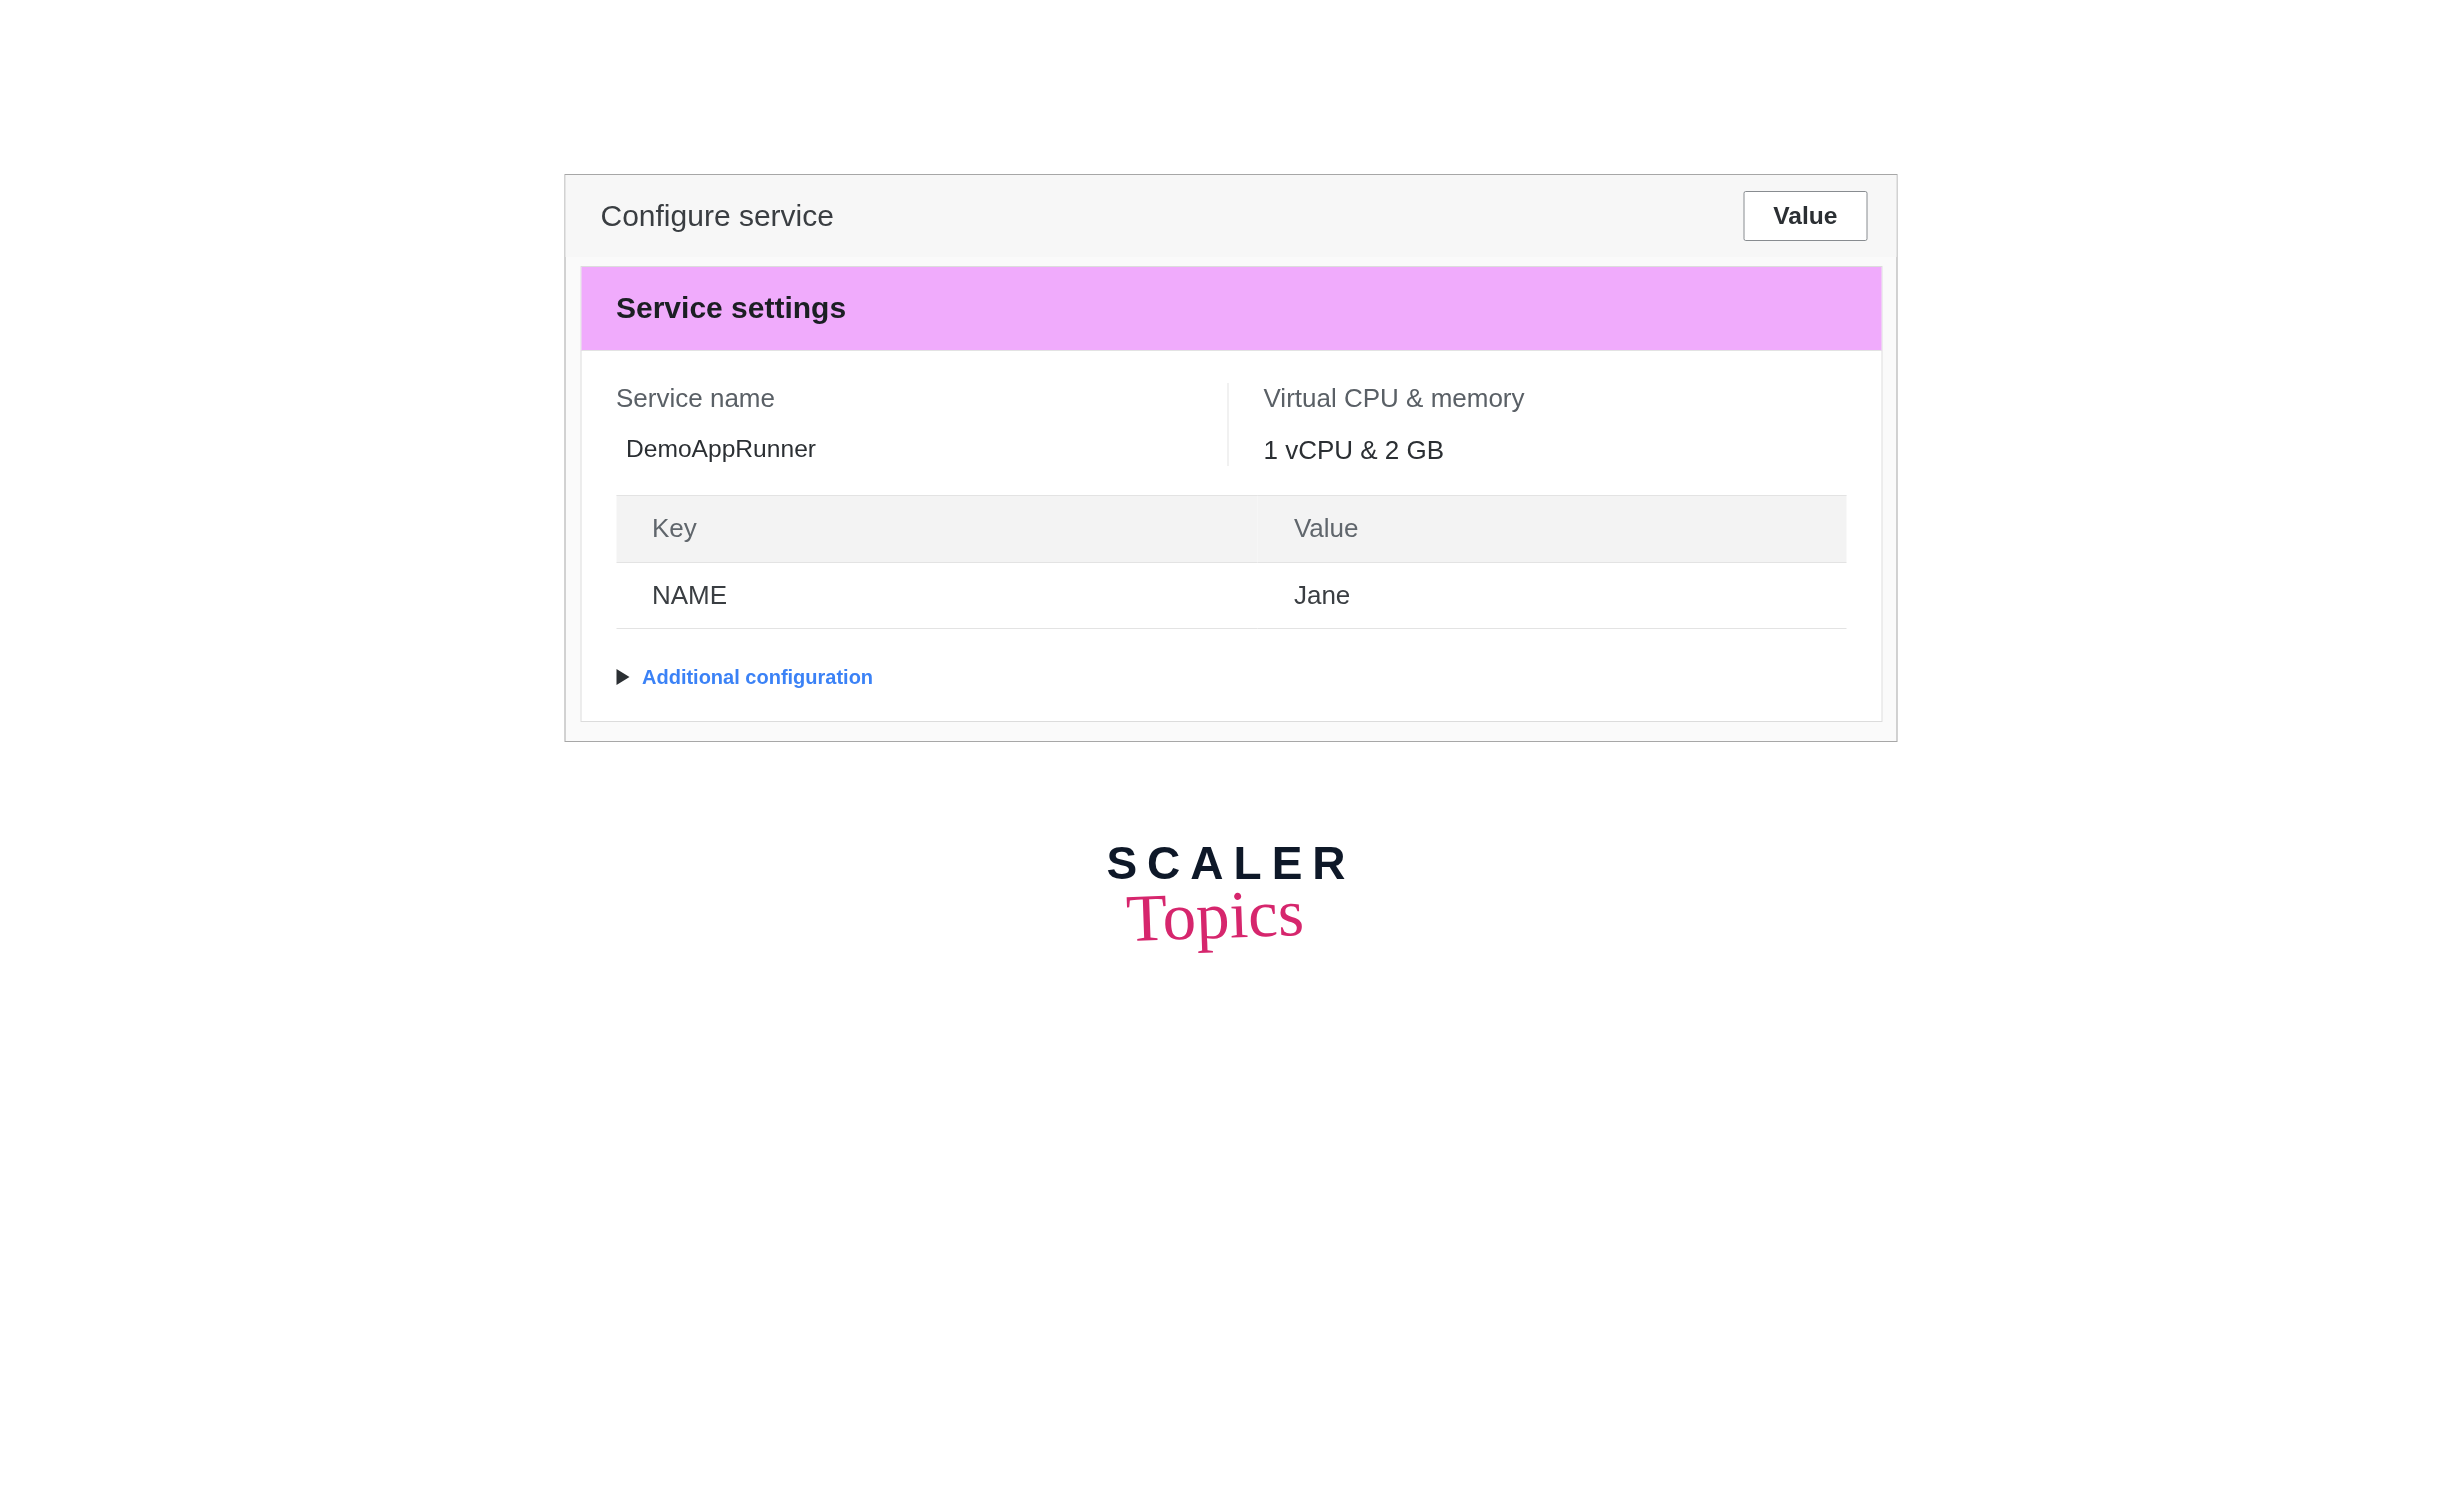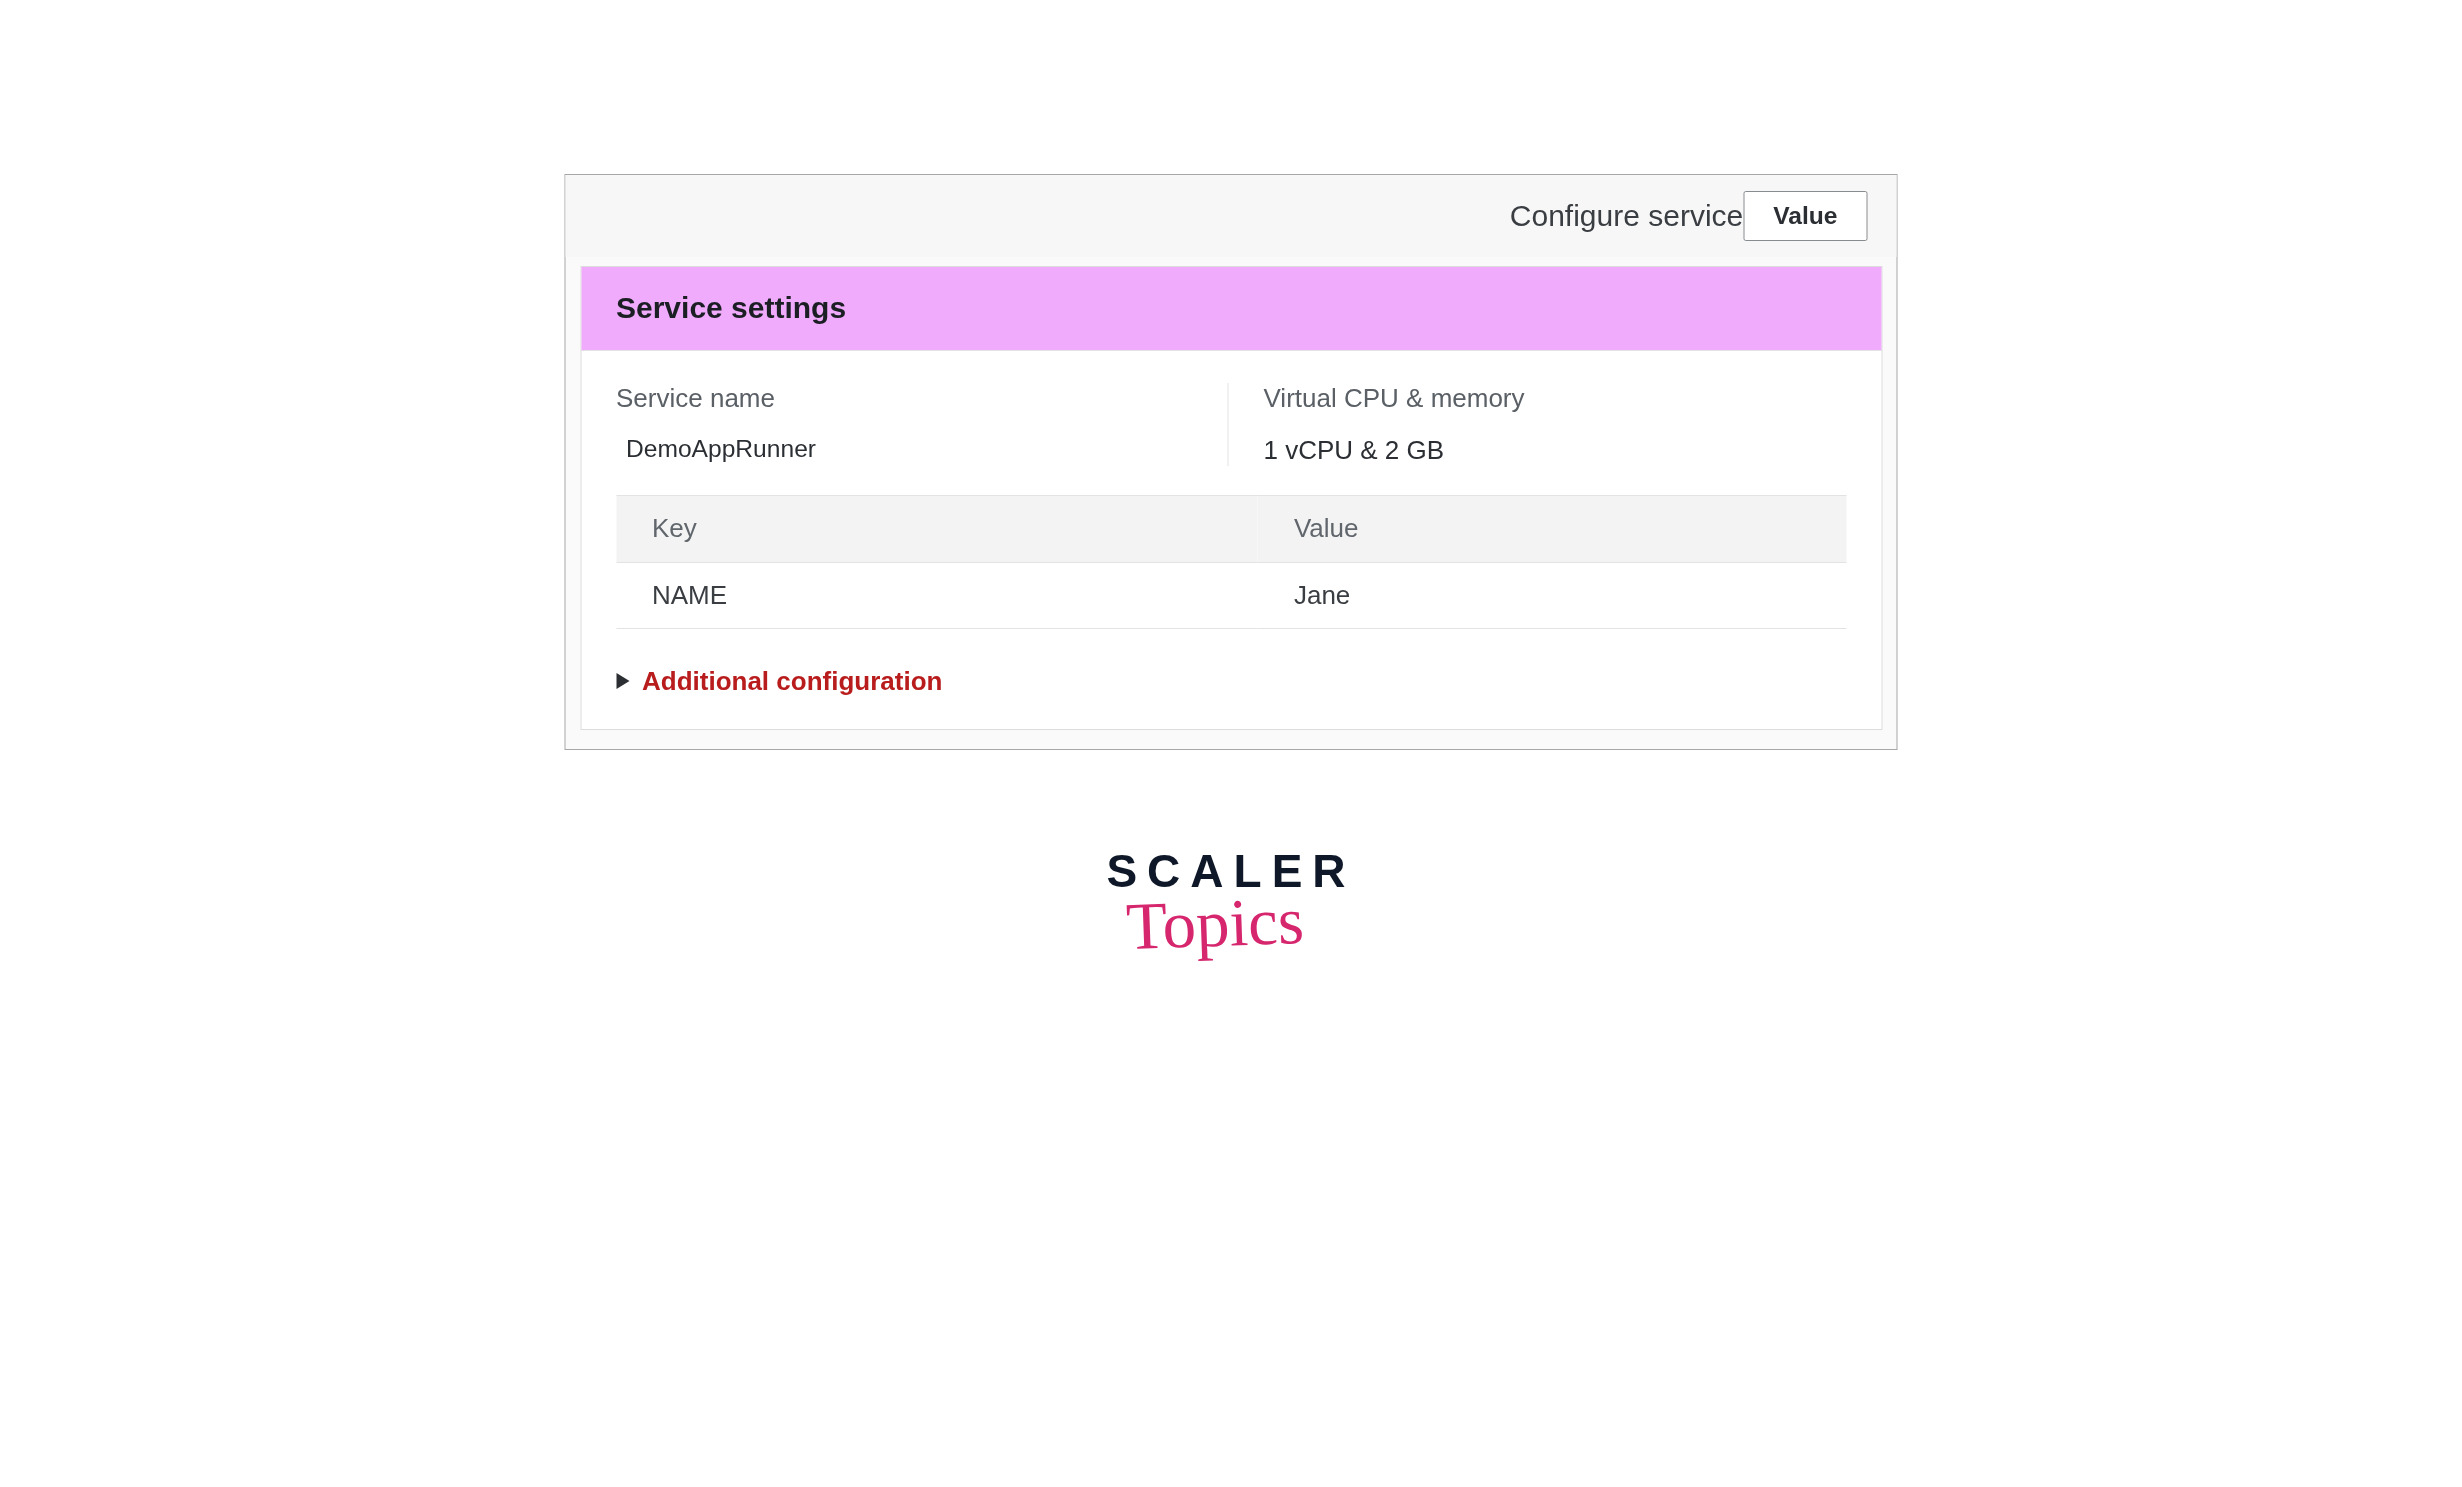--- a/index.html
+++ b/index.html
@@ -18,21 +18,21 @@
     transform: translateX(-50%);
     width: 1333px;
   }
   .panel {
     border: 1.4px solid #a7a7a7;
     background: #fafafa;
   }
   .panel-header {
     display: flex;
     align-items: center;
-    justify-content: flex-end;
+    justify-content: space-between;
     padding: 16px 29px 16px 35px;
     background: #f7f7f7;
   }
   .panel-title {
     font-size: 30px;
     font-weight: 400;
     color: #3a3e42;
   }
   .edit-btn {
     border: 1.4px solid #888c90;
@@ -125,23 +125,23 @@
   }
   .caret-icon {
     width: 0;
     height: 0;
     border-top: 8.7px solid transparent;
     border-bottom: 8.7px solid transparent;
     border-left: 13px solid #2b2f33;
     display: inline-block;
   }
   .expand-label {
-    font-size: 26px;
+    font-size: 20px;
     font-weight: 800;
-    color: #b91c1c;
+    color: #3b82f6;
   }
   .brand-block {
     margin-top: 94px;
     text-align: center;
   }
   .brand-upper {
     font-size: 46px;
     font-weight: 900;
     letter-spacing: 10px;
     color: #0e1828;

